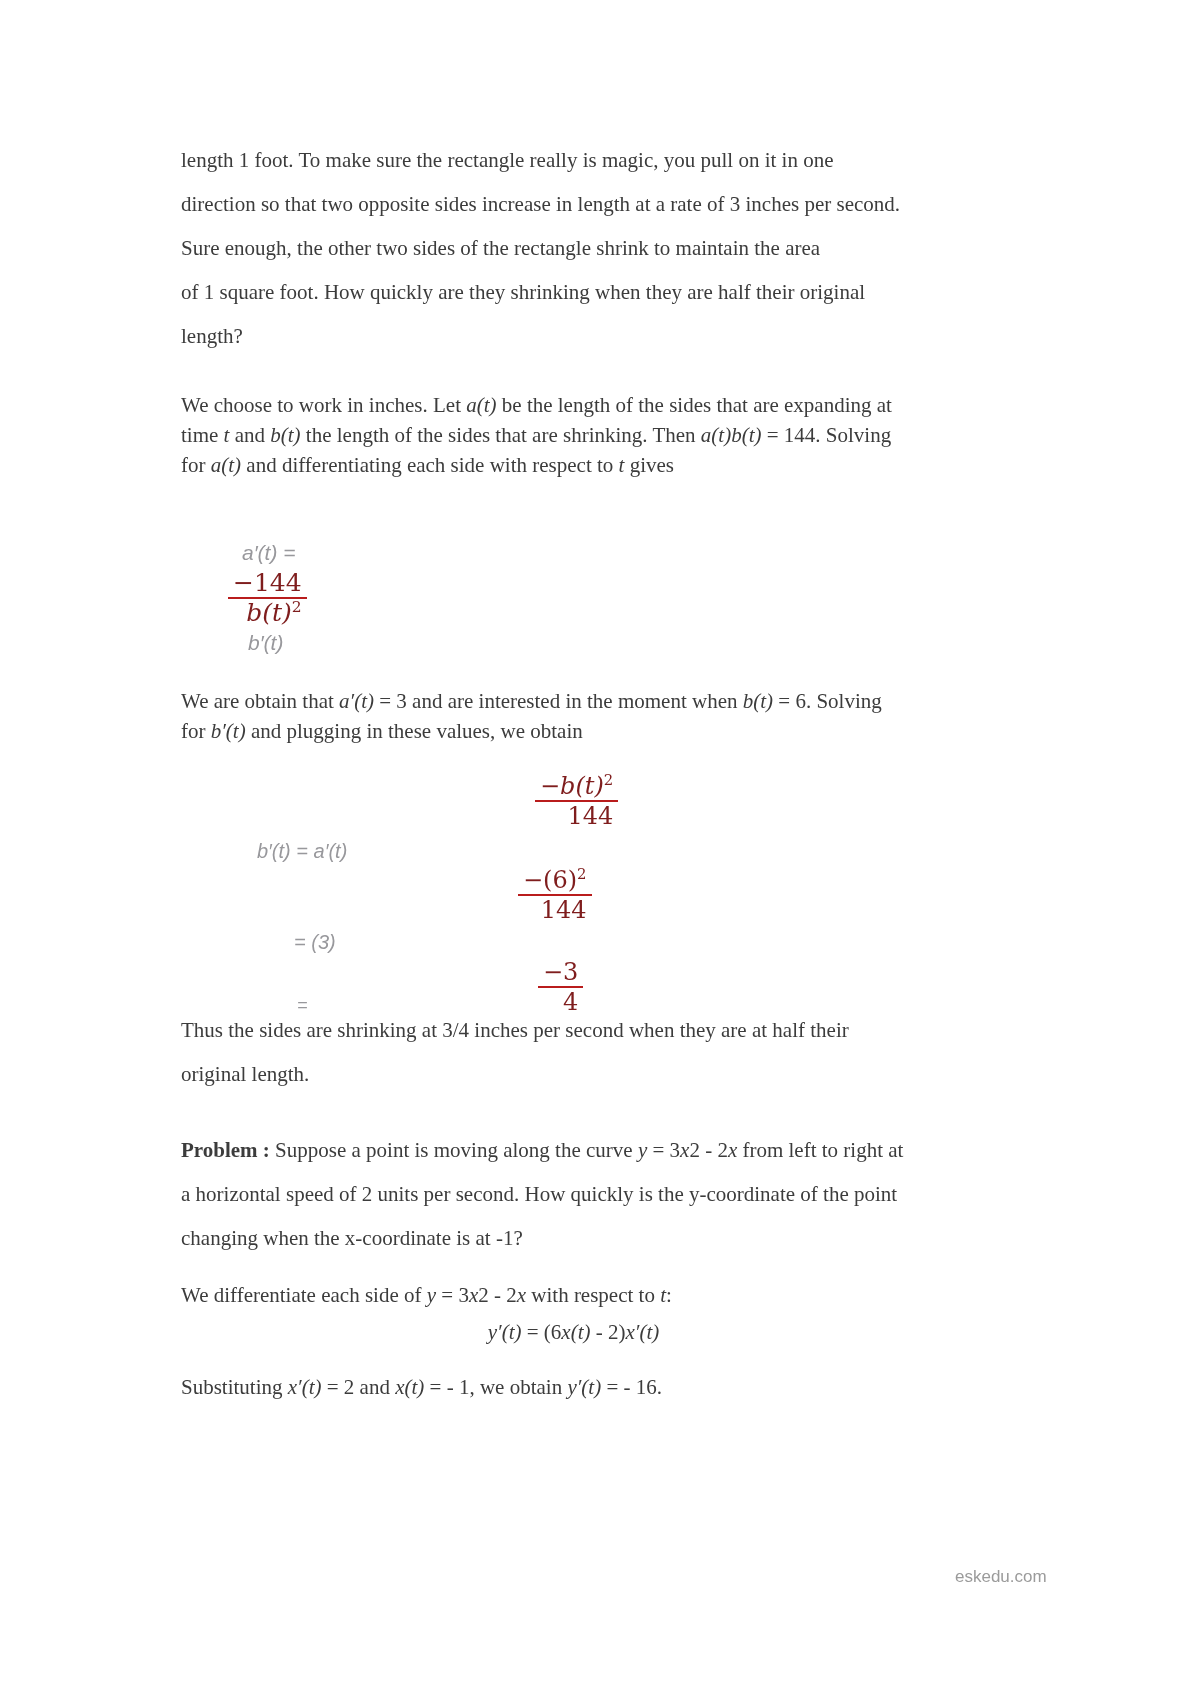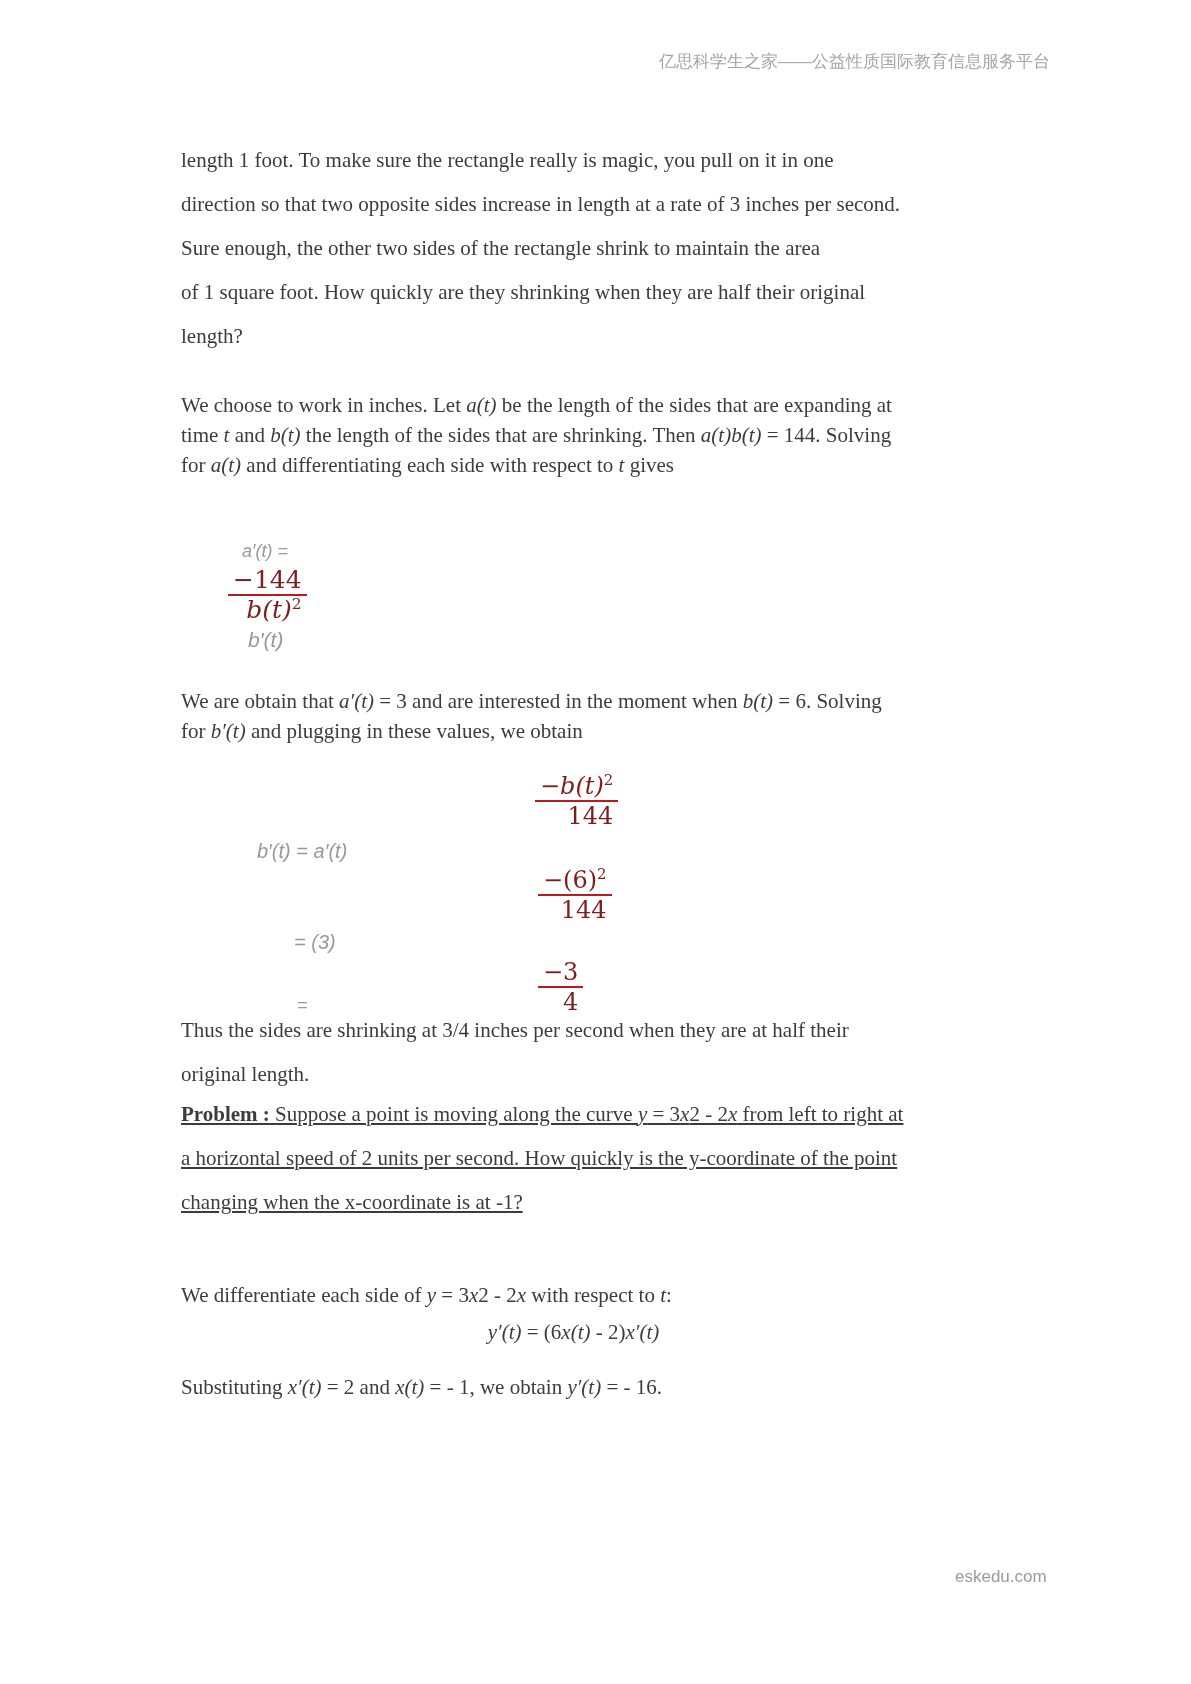--- a/index.html
+++ b/index.html
@@ -31,21 +31,21 @@
   }
   .para .line{white-space:nowrap;}
   .lh-double{line-height:44px;}
   .lh-single{line-height:30px;}
   .r-i{font-style:italic;}
   .r-b{font-weight:bold;}
   #p1{top:138px;}
   #p2{top:390px;}
   #p3{top:686px;}
   #p4{top:1008px;}
-  #p5{top:1092px;text-decoration:underline;}
+  #p5{top:1128px;}
   #p6{top:1280px;}
   #p7{top:1372px;}
   .eq-center{
     position:absolute; top:1318px; left:0; width:1147px;
     text-align:center; font-size:21px; line-height:28px;
   }
   .eq-center .line{white-space:nowrap;}
   
   .f-sans{
     font-family:"Liberation Sans", sans-serif;
@@ -56,37 +56,36 @@
     display:inline-block; text-align:right;
     font-family:"DejaVu Serif", serif;
     color:#7f1d1d; line-height:1.12;
   }
   .frac .num{display:block; padding:0 5px;}
   .frac .den{display:block; border-top:2px solid #b91c1c; padding:0 5px;}
   .frac .it{font-style:italic;}
   .frac sup{font-size:0.62em;}
   
   .f1{position:absolute; left:228px; top:541px;}
-  .f1 .head{font-size:18px; margin-left:14px; margin-bottom:4px;}
+  .f1 .head{font-size:21px; margin-left:14px; margin-bottom:4px;}
   .f1 .frac{font-size:25px;}
   .f1 .tail{font-size:21px; margin-left:20px; margin-top:3px;}
   
   .f2-left1{position:absolute; left:257px; top:840px; font-size:20px;}
   .f2-left2{position:absolute; left:294px; top:931px; font-size:20px;}
   .f2-left3{position:absolute; left:297px; top:995px; font-size:18px;}
   .f2-frac1{position:absolute; left:535px; top:772px; font-size:24px;}
-  .f2-frac2{position:absolute; left:518px; top:866px; font-size:24px;margin-left:20px;}
+  .f2-frac2{position:absolute; left:518px; top:866px; font-size:24px;}
   .f2-frac3{position:absolute; left:538px; top:958px; font-size:24px;}
 </style>
 </head>
 <body>
 
 <div class="page">
 
-  <div class="site-header">亿思科学生之家——公益性质国际教育信息服务平台</div>
 
   <div id="p1" class="para lh-double">
       <div class="line"><span>length 1 foot. To make sure the rectangle really is magic, you pull on it in one</span></div>
       <div class="line"><span>direction so that two opposite sides increase in length at a rate of 3 inches per second.</span></div>
       <div class="line"><span>Sure enough, the other two sides of the rectangle shrink to maintain the area</span></div>
       <div class="line"><span>of 1 square foot. How quickly are they shrinking when they are half their original</span></div>
       <div class="line"><span>length?</span></div>
     </div>
 
   <div id="p2" class="para lh-single">

